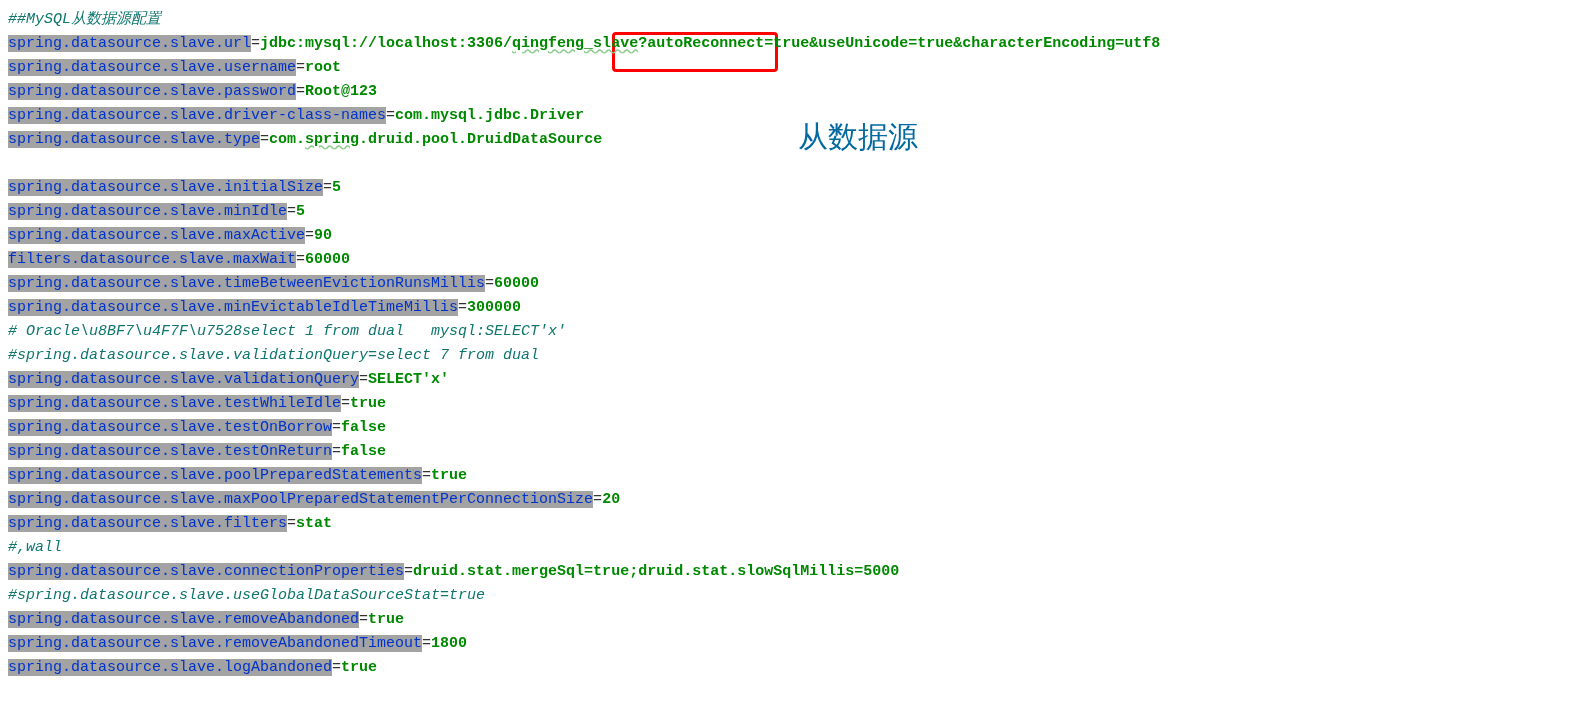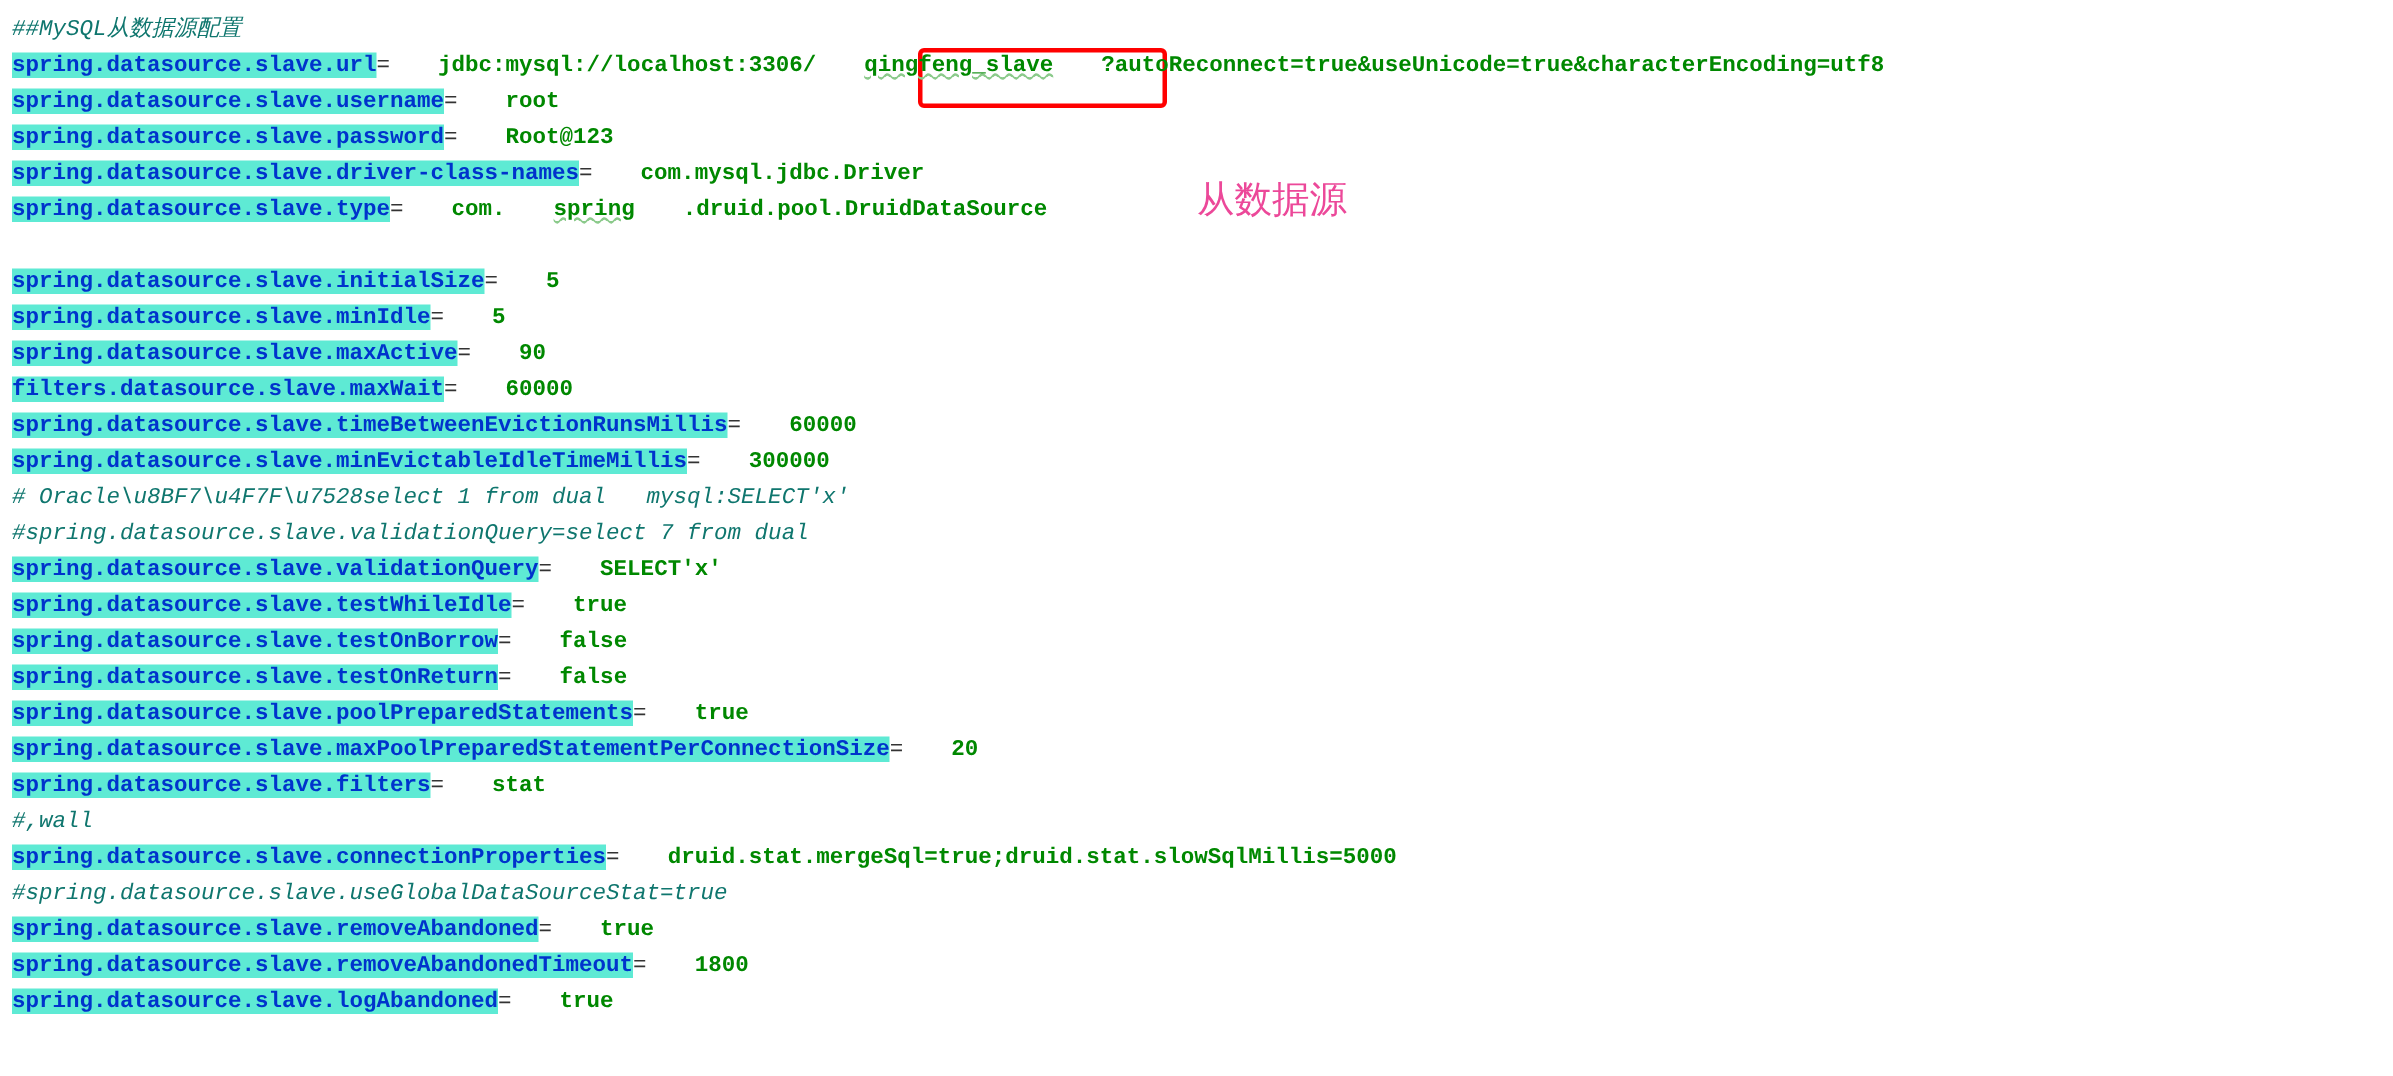--- a/index.html
+++ b/index.html
@@ -14,46 +14,45 @@
     .line {
       white-space: pre;
       position: relative;
     }
     .comment {
       color: #0f766e;
       font-style: italic;
     }
     .key {
       color: #0033cc;
-      font-weight: bold;
-      background-color: #5eead4;
+      font-weight: normal;
+      background-color: #a3a3a3;
     }
     .eq {
       color: #333;
     }
     .value {
       color: #008800;
       font-weight: bold;
-      margin-left: 32px;
     }
     .underline {
       text-decoration: underline;
       text-decoration-color: #8bca8b;
       text-decoration-style: wavy;
     }
     .redbox {
       position: absolute;
       border: 3px solid #ff0000;
       border-radius: 4px;
       pointer-events: none;
     }
     .annotation {
       position: absolute;
-      color: #ec4899;
-      font-size: 25px;
+      color: #0369a1;
+      font-size: 30px;
       font-family: "Microsoft YaHei", sans-serif;
       font-style: normal;
       font-weight: normal;
     }
     .container {
       position: relative;
       width: 1595px;
     }
   </style>
 </head>

